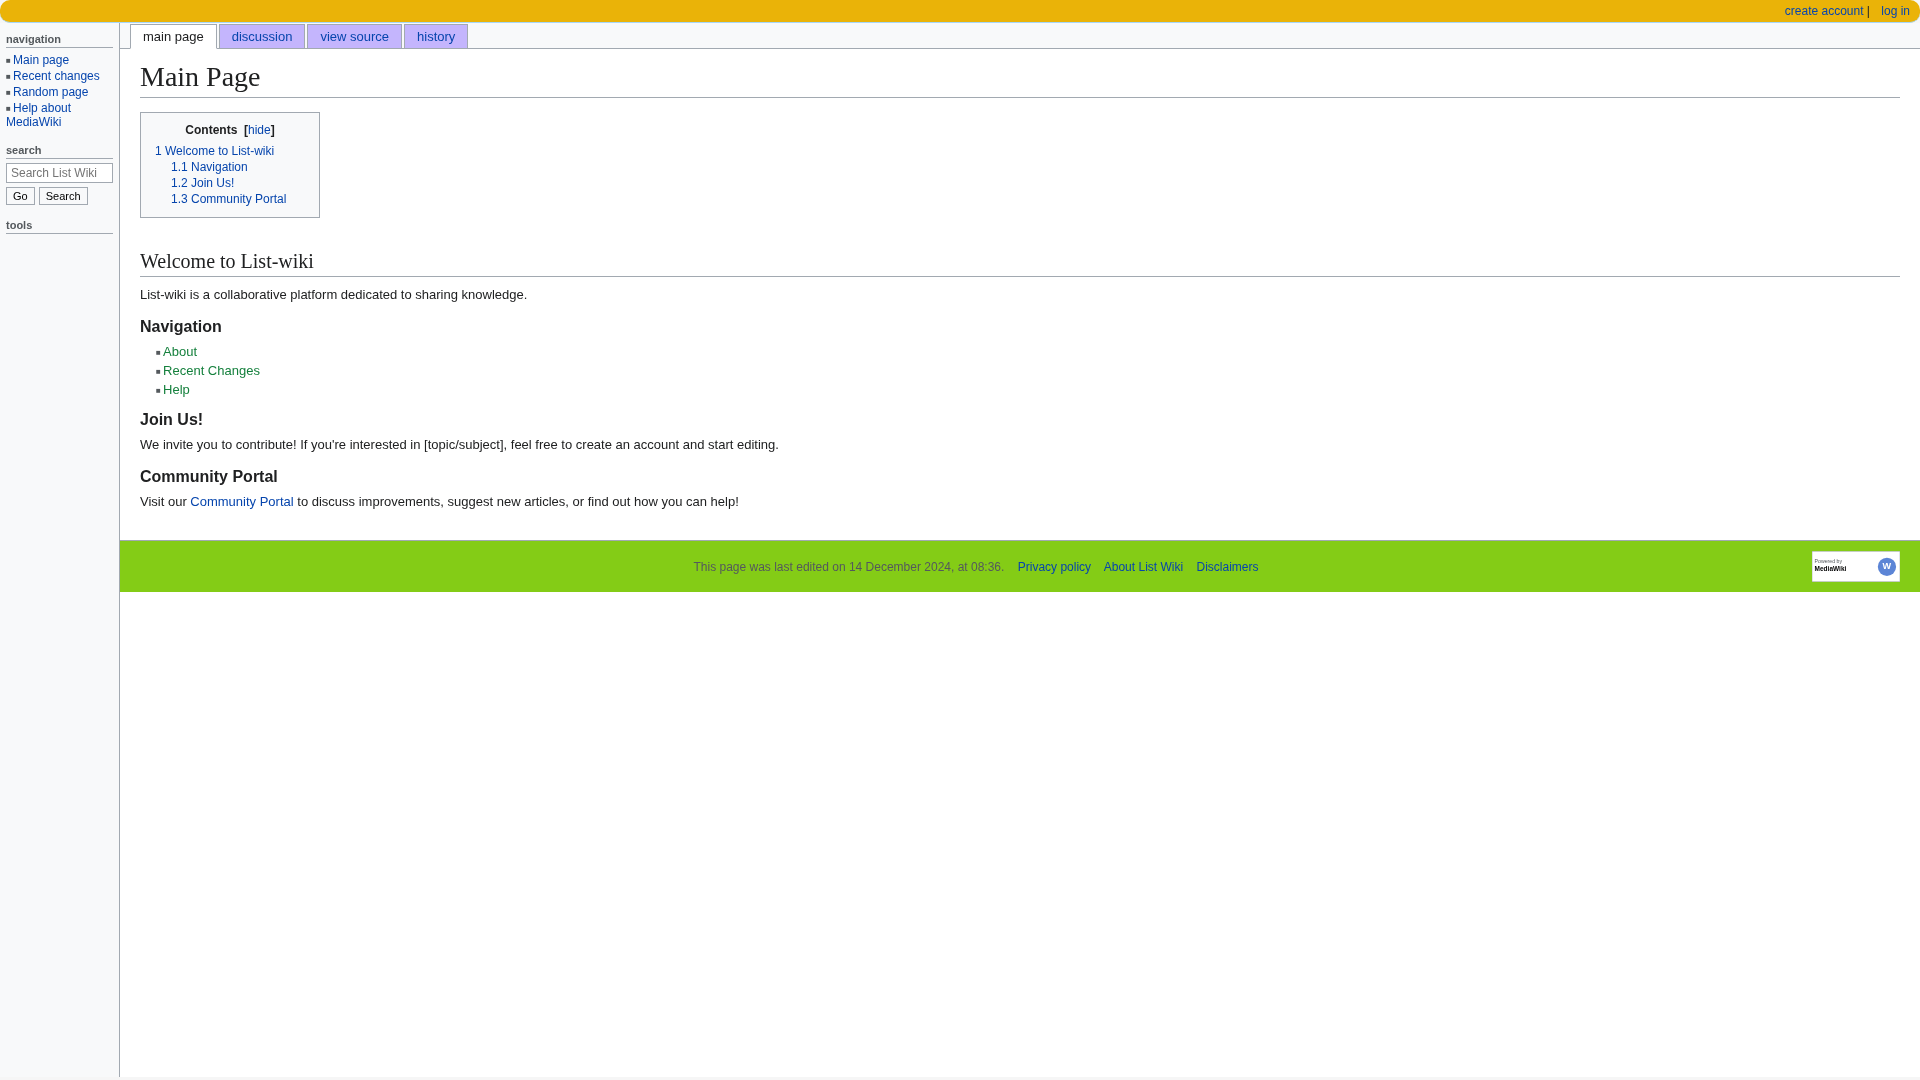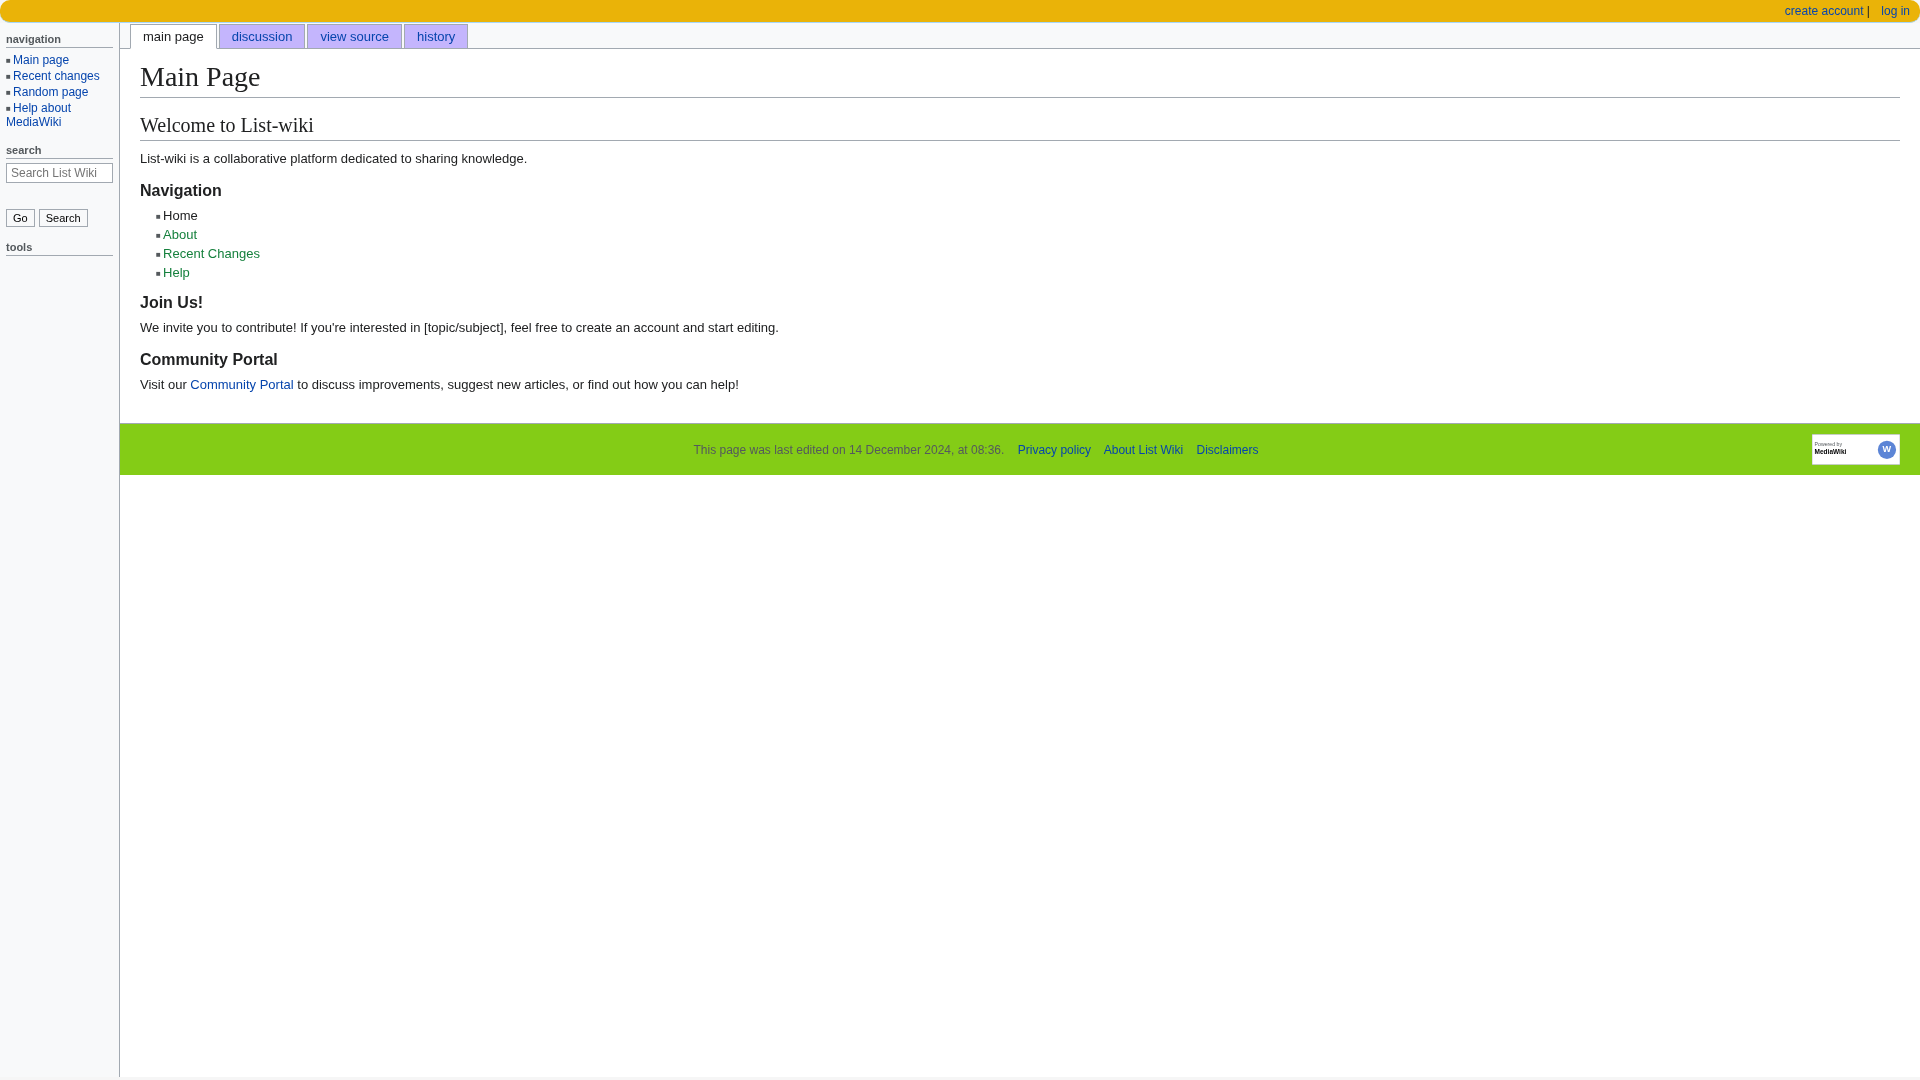--- a/index.html
+++ b/index.html
@@ -55,21 +55,21 @@
     
     #search-section { margin-bottom: 14px; }
     #search-section .sidebar-section-title { margin-bottom: 4px; }
     #search-input {
       width: 100%;
       font-size: 12px;
       padding: 2px 4px;
       border: 1px solid #a2a9b1;
       margin-bottom: 4px;
     }
-    #search-buttons { display: flex; gap: 4px; margin-top: 22px; }
+    #search-buttons { display: flex; gap: 4px; }
     #search-buttons button {
       font-size: 11px;
       padding: 2px 6px;
       cursor: pointer;
       border: 1px solid #a2a9b1;
       background: #f8f9fa;
     }
 
     
     #main-content {
@@ -225,29 +225,40 @@
   <div id="main-content">
 
     <div id="tabs">
       <div id="tabs-container"><div class="tab active"><a href="#">main page</a></div><div class="tab"><a href="#">discussion</a></div><div class="tab"><a href="#">view source</a></div><div class="tab"><a href="#">history</a></div></div>
     </div>
 
     <div id="content-body">
       <h1 class="page-title">Main Page</h1>
 
       
+      <div id="toc">
+        <div id="toc-title">
+          <span>Contents</span>
+          &nbsp;[<a id="toc-hide">hide</a>]
+        </div>
+        <ul id="toc-list">
+            <li class=""><a href="#">1 Welcome to List-wiki</a></li>
+            <li class="sub"><a href="#">1.1 Navigation</a></li>
+            <li class="sub"><a href="#">1.2 Join Us!</a></li>
+            <li class="sub"><a href="#">1.3 Community Portal</a></li>
+          </ul>
+      </div>
 
       
       <h2 class="section-heading">Welcome to List-wiki</h2>
       <p class="section-content">List-wiki is a collaborative platform dedicated to sharing knowledge.</p>
 
       
       <h3 class="sub-heading">Navigation</h3>
       <ul class="nav-list" id="content-nav-list">
-          <li>Home</li>
           <li><a href="#">About</a></li>
           <li><a href="#">Recent Changes</a></li>
           <li><a href="#">Help</a></li>
         </ul>
 
       
       <h3 class="sub-heading">Join Us!</h3>
       <p class="section-content">We invite you to contribute! If you're interested in [topic/subject], feel free to create an account and start editing.</p>
 
       

